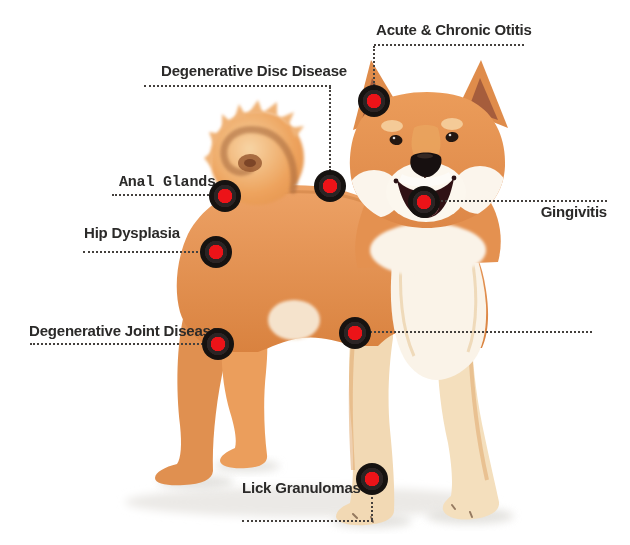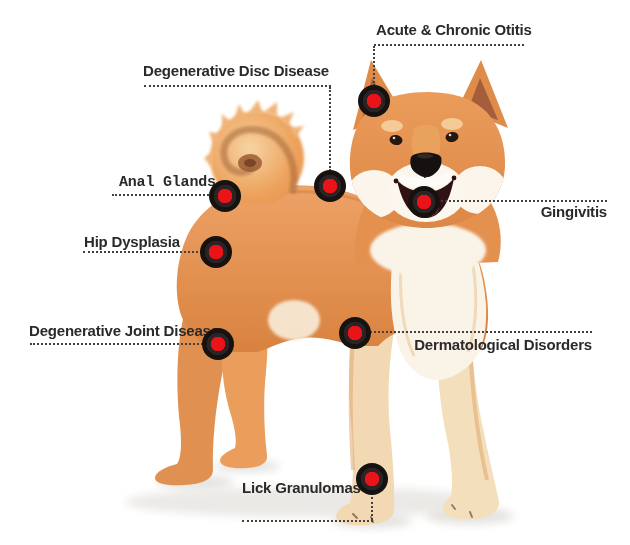--- a/index.html
+++ b/index.html
@@ -23,34 +23,34 @@
       var(--marker-dot-color,#ec1318) 0 7px,
       var(--marker-inner-ring-color,#2c2424) 7.5px 11px,
       var(--marker-outer-color,#161210) 11.5px 16px);
   }
   
   .c-otitis .lbl{left:376px;top:21px;width:150px;}
   .c-otitis .hline{left:374px;top:44px;width:150px;}
   .c-otitis .vline{left:373px;top:46px;height:40px;}
   .c-otitis .marker{left:358px;top:85px;}
 
-  .c-disc .lbl{left:143px;top:62px;}
+  .c-disc .lbl{left:161px;top:62px;}
   .c-disc .hline{left:144px;top:85px;width:187px;}
   .c-disc .vline{left:329px;top:87px;height:84px;}
   .c-disc .marker{left:314px;top:170px;}
 
   .c-anal .lbl{left:119px;top:174px;font-family:Liberation Mono, monospace;}
   .c-anal .hline{left:112px;top:194px;width:100px;}
   .c-anal .marker{left:209px;top:180px;}
 
   .c-ging .lbl{right:23px;top:159px;}
   .c-ging .hline{left:438px;top:200px;width:169px;}
   .c-ging .marker{left:408px;top:186px;}
 
-  .c-hip .lbl{left:84px;top:233px;}
+  .c-hip .lbl{left:84px;top:224px;}
   .c-hip .hline{left:83px;top:251px;width:119px;}
   .c-hip .marker{left:200px;top:236px;}
 
   .c-joint .lbl{left:29px;top:322px;}
   .c-joint .hline{left:30px;top:343px;width:173px;}
   .c-joint .marker{left:202px;top:328px;}
 
   .c-hot .lbl{right:38px;top:292px;}
   .c-hot .hline{left:370px;top:331px;width:222px;}
   .c-hot .marker{left:339px;top:317px;}
@@ -212,21 +212,20 @@
   </div>
 
   <div class="callout c-joint">
     <div class="lbl">Degenerative Joint Disease</div>
     <div class="hline"></div>
     <div class="marker"></div>
   </div>
 
   <div class="callout c-hot">
     <div class="lbl right">
-      <div>Dermatological Disorders</div>
     </div>
     <div class="hline"></div>
     <div class="marker"></div>
   </div>
 
   <div class="callout c-arth">
     <div class="lbl">
       <div>Lick Granulomas</div>
     </div>
     <div class="hline"></div>

